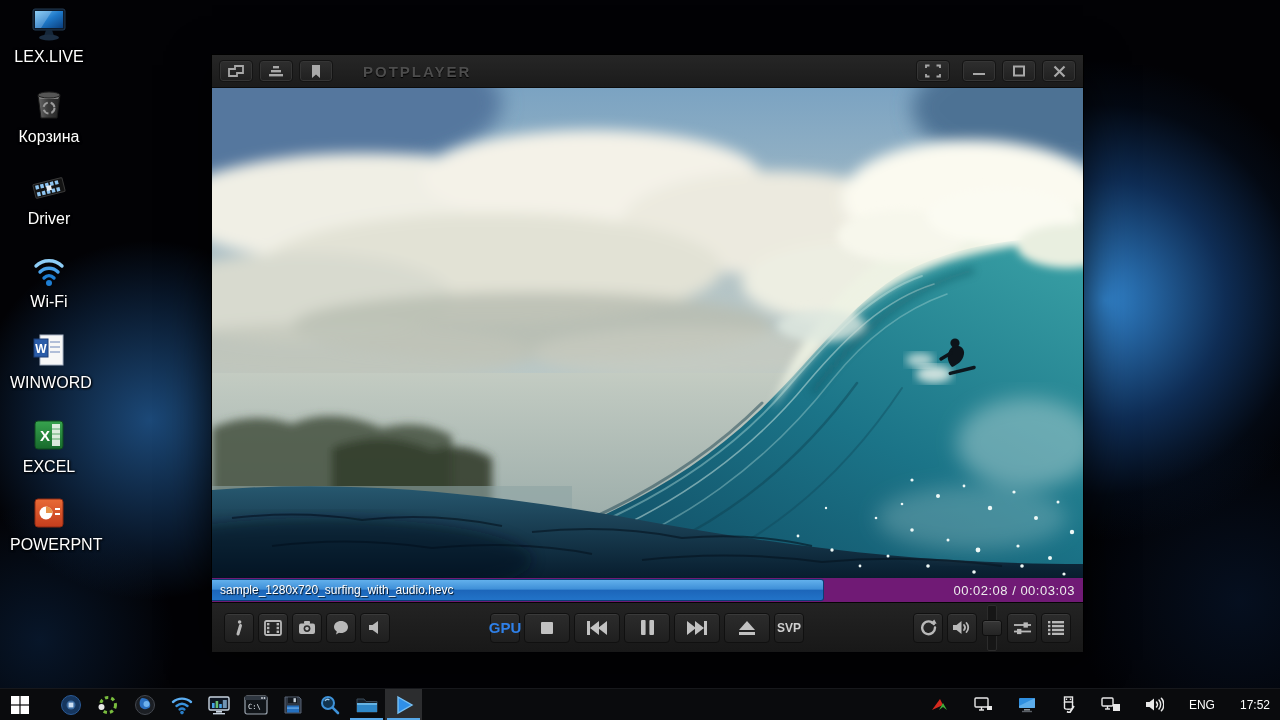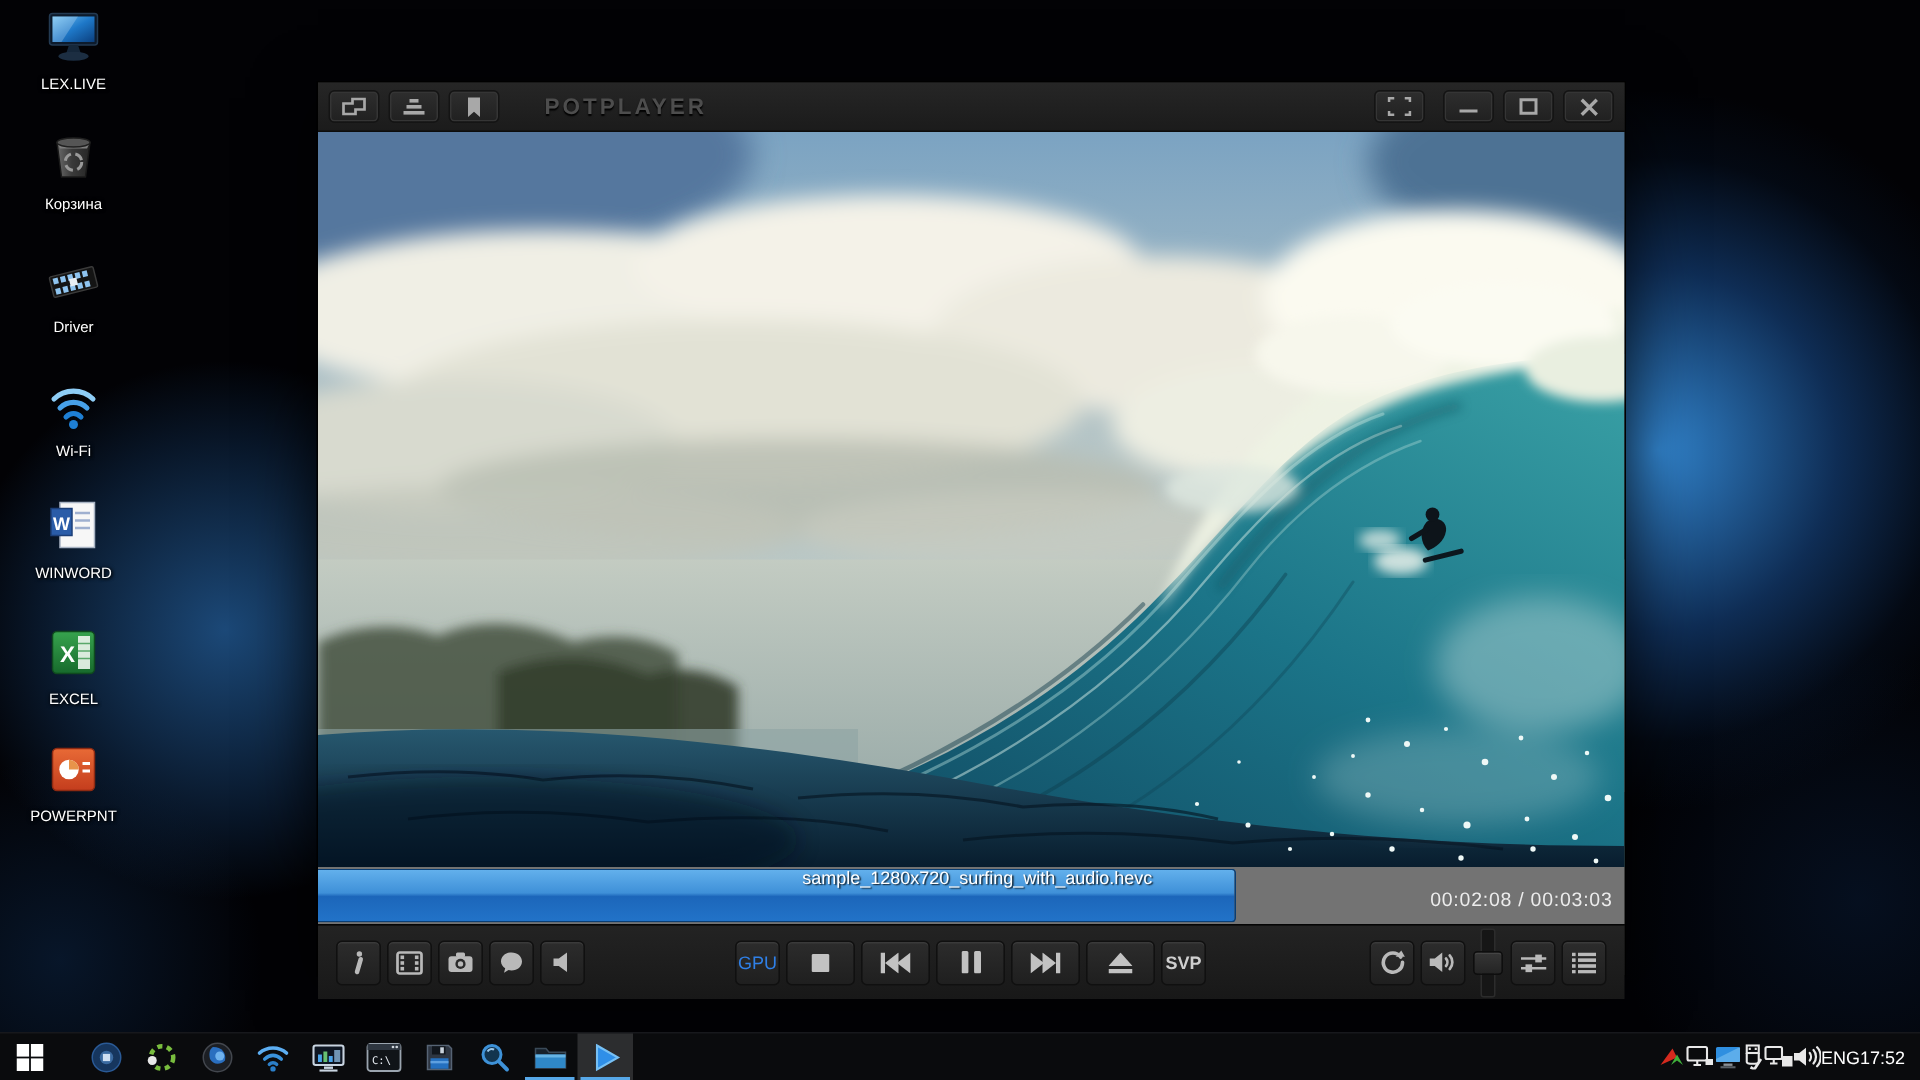--- a/index.html
+++ b/index.html
@@ -9,69 +9,69 @@
       radial-gradient(circle 300px at 1105px 300px, rgba(52,138,214,.95) 0%, rgba(25,80,150,.55) 40%, rgba(8,30,60,.25) 65%, transparent 80%),
       radial-gradient(circle 230px at 150px 420px, rgba(36,96,158,.75) 0%, rgba(18,52,92,.4) 55%, transparent 78%),
       radial-gradient(circle 180px at 40px 640px, rgba(16,52,96,.4) 0%, transparent 75%),
       radial-gradient(circle 220px at 1240px 600px, rgba(12,40,80,.35) 0%, transparent 75%),
       #020205;
   }
 
   
   .desk-icon { position:absolute; left:10px; width:78px; text-align:center; cursor:default; }
   .desk-icon .ic { height:44px; display:flex; align-items:center; justify-content:center; margin-bottom:2px; }
-  .desk-icon .lbl { color:#fff; font-size:10px; line-height:13px; text-shadow:1px 1px 2px #000,0 0 3px #000; }
+  .desk-icon .lbl { color:#fff; font-size:16px; line-height:13px; text-shadow:1px 1px 2px #000,0 0 3px #000; }
 
   
   .window { position:absolute; left:212px; top:55px; width:871px; height:595px; background:#191919;
             box-shadow:0 0 0 1px #000, 0 10px 40px rgba(0,0,0,.8); }
   .titlebar { height:33px; display:flex; align-items:center; padding:0 7px;
               background:linear-gradient(#262626,#1b1b1b); border-bottom:1px solid #0c0c0c; }
   .tb-btn { width:34px; height:22px; border-radius:4px; background:linear-gradient(#2e2e2e,#202020);
             border:1px solid #141414; box-shadow:inset 0 0 0 1px #353535; display:flex; align-items:center;
             justify-content:center; margin-right:6px; flex:none; }
   .title-text { color:#4d4d4d; font-size:15px; font-weight:bold; letter-spacing:2px; margin-left:24px;
                 text-shadow:0 1px 1px #000; }
   .tb-spacer { flex:1; }
 
   .video-area { position:relative; width:871px; height:490px; background:#05131c; overflow:hidden; }
   .video-area svg { display:block; }
 
-  .statusbar { position:relative; height:38px; background:#737373; display:flex; align-items:center; overflow:hidden;flex-direction:column; }
+  .statusbar { position:relative; height:24px; background:#701a75; display:flex; align-items:center; overflow:hidden; }
   .progress-fill { position:absolute; left:0; top:1px; bottom:1px;
                    background:linear-gradient(#62b0ec 0%, #3f90d8 45%, #1c66ba 52%, #2273c8 100%);
                    border:1px solid #0a3e74; border-left:none; border-radius:0 3px 3px 0; }
   .filename { position:relative; color:#fff; font-size:12px; padding-left:8px; text-shadow:1px 1px 1px rgba(0,0,0,.85); white-space:nowrap; }
   .time-display { position:relative; margin-left:auto; color:#ececec; font-size:13px; padding-right:8px; letter-spacing:.5px;text-align:center; }
 
   .controls { height:50px; display:flex; align-items:center; padding:0 12px;
               background:linear-gradient(#232323,#181818); border-top:1px solid #050505; }
   .cbtn { height:30px; width:30px; flex:none; border-radius:4px; background:linear-gradient(#2c2c2c,#1f1f1f);
           border:1px solid #101010; box-shadow:inset 0 1px 0 #3a3a3a; display:flex; align-items:center;
           justify-content:center; margin-right:4px; color:#b9b9b9; }
   .cbtn.wide { width:46px; }
   .cbtn.last { margin-right:0; }
-  .gpu-text { color:#2f80e8; font-size:12px; font-weight:normal; }
+  .gpu-text { color:#2f80e8; font-size:15px; font-weight:bold; }
   .svp-text { color:#cfcfcf; font-size:12px; font-weight:bold; }
   .grp-center { margin-left:96px; display:flex; align-items:center; }
   .grp-right { margin-left:auto; display:flex; align-items:center; }
   .vslider { width:16px; height:46px; position:relative; margin:0 7px 0 3px; flex:none; }
   .vslider .track { position:absolute; left:3px; top:0; width:10px; height:46px; background:#161616;
                     border:1px solid #2c2c2c; border-radius:2px; }
   .vslider .handle { position:absolute; left:-2px; top:15px; width:20px; height:16px; border-radius:3px;
                      background:linear-gradient(#363636,#242424); border:1px solid #0e0e0e; box-shadow:inset 0 1px 0 #454545; }
 
   
   .taskbar { position:absolute; left:0; bottom:0; width:1280px; height:32px; background:#0a0b0d;
              display:flex; align-items:center; border-top:1px solid #17181c; }
   .tb-start { width:40px; height:32px; display:flex; align-items:center; justify-content:center; flex:none; }
   .tb-app { position:relative; width:37px; height:32px; display:flex; align-items:center; justify-content:center; flex:none; }
   .tb-app.active { background:rgba(255,255,255,.14); }
   .open-line { position:absolute; left:2px; right:2px; bottom:0; height:3px; background:#57a8e8; }
-  .tray { margin-left:auto; display:flex; align-items:center; gap:0; padding-right:10px; height:32px; }
+  .tray { margin-left:auto; display:flex; align-items:center; gap:25px; padding-right:10px; height:32px; }
   .tray-text { color:#fff; font-size:12px; }
 </style>
 </head>
 <body>
 
 <div class="wallpaper"></div>
 
 <div class="desk-icon" style="top:4px">
   <div class="ic">
     <svg width="42" height="42" viewBox="0 0 42 42">

